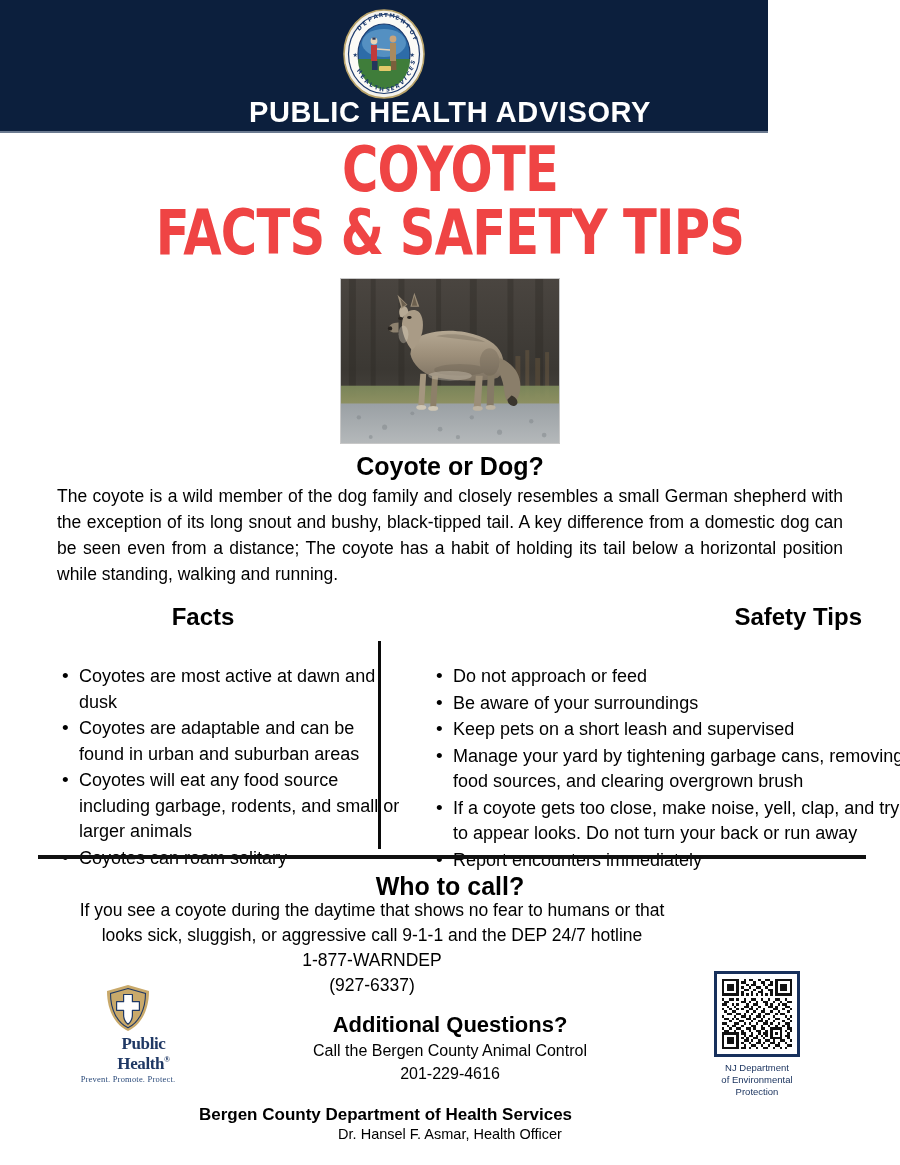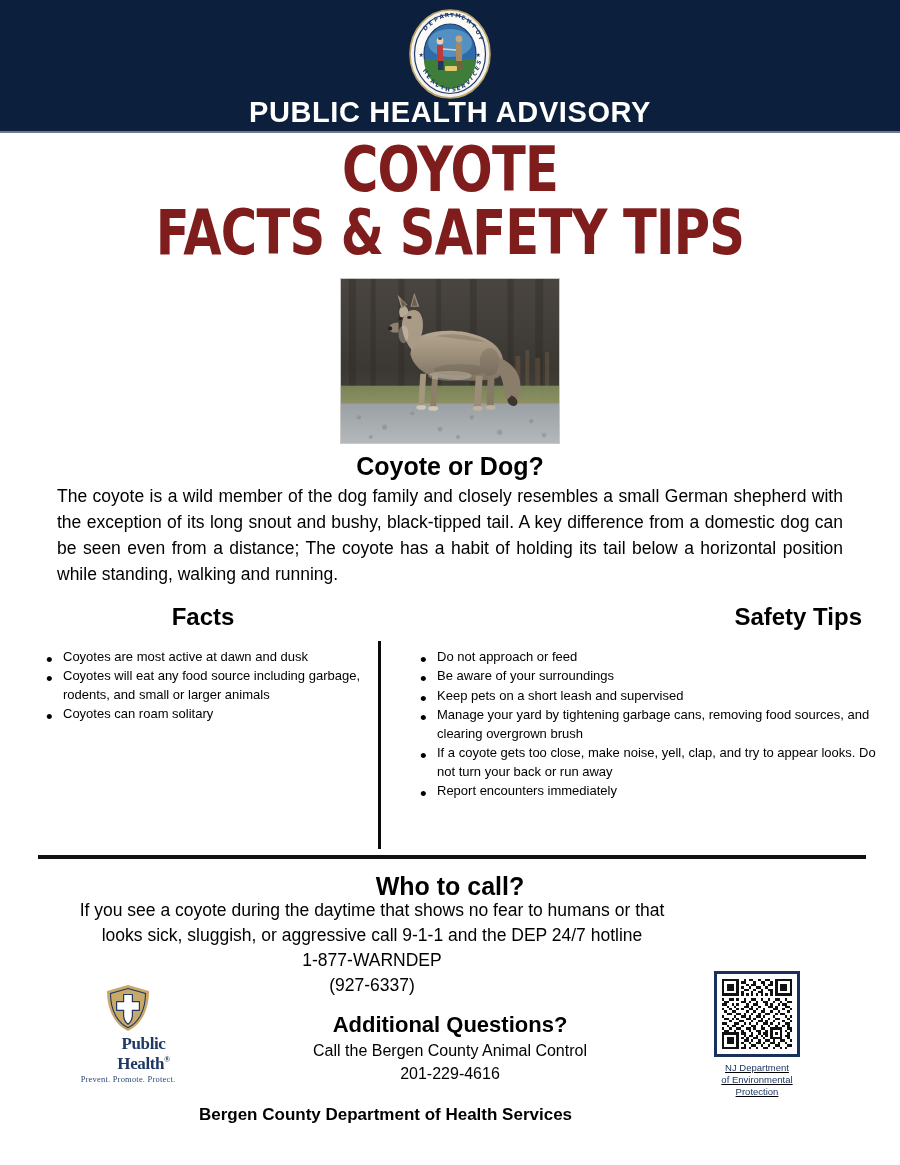--- a/index.html
+++ b/index.html
@@ -19,21 +19,21 @@
     background: #ffffff;
     overflow: hidden;
     margin: 0 auto;
   }
 
   
   .header-band {
     position: absolute;
     left: 0;
     top: 0;
-    width: 900px;
+    width: 768px;
     height: 133px;
     background: #0c1f3d;
     border-bottom: 2px solid #6b7a90;
     box-sizing: border-box;
   }
   .seal {
     position: absolute;
     left: 50%;
     top: 9px;
     transform: translateX(-50%);
@@ -53,21 +53,21 @@
     font-family: "Liberation Sans", sans-serif;
   }
 
   
   .main-title {
     position: absolute;
     left: 0;
     top: 140px;
     width: 900px;
     text-align: center;
-    color: #7f1d1d;
+    color: #ef4444;
     font-family: "DejaVu Sans", sans-serif;
     font-weight: bold;
     line-height: 0.98;
     letter-spacing: -1px;
   }
   .main-title .line1 {
     display: block;
     font-size: 62px;
     transform: scaleX(0.80);
   }
@@ -137,24 +137,24 @@
   .col-divider {
     position: absolute;
     left: 378px;
     top: 641px;
     width: 0;
     height: 208px;
     border-left: 3px solid #0a0a0a;
   }
   ul.bullets {
     position: absolute;
-    margin: 0;
+    margin: 16px;
     padding: 0 0 0 24px;
     list-style: none;
-    font-size: 13px;
+    font-size: 18px;
     line-height: 1.42;
   }
   ul.bullets li {
     position: relative;
     margin-bottom: 1px;
     padding-left: 17px;
   }
   ul.bullets li::before {
     content: "\2022";
     position: absolute;
@@ -259,21 +259,20 @@
     letter-spacing: 0.2px;
     margin-top: 0px;
   }
 
   
   .qr-block {
     position: absolute;
     left: 714px;
     top: 971px;
     width: 86px;
-    text-decoration: underline;
   }
   .qr-frame {
     width: 86px;
     height: 86px;
     border: 3px solid #17305c;
     background: #ffffff;
     box-sizing: border-box;
     padding: 5px;
   }
   .qr-frame svg { display: block; width: 100%; height: 100%; }
@@ -459,20 +458,21 @@
   </div>
 
   <div class="section-h2" id="h-facts" style="width:330px;left:38px;">Facts</div>
 
   <div class="section-h2" id="h-safety" style="width:470px;left:392px;text-align:right;">Safety Tips</div>
 
   <div class="col-divider"></div>
 
   <ul class="bullets" id="facts-list">
     <li>Coyotes are most active at dawn and dusk</li>
+    <li>Coyotes are adaptable and can be found in urban and suburban areas</li>
     <li>Coyotes will eat any food source including garbage, rodents, and small or larger animals</li>
     <li>Coyotes can roam solitary</li>
   </ul>
 
   <ul class="bullets" id="safety-list">
     <li>Do not approach or feed</li>
     <li>Be aware of your surroundings</li>
     <li>Keep pets on a short leash and supervised</li>
     <li>Manage your yard by tightening garbage cans, removing food sources, and clearing overgrown brush</li>
     <li>If a coyote gets too close, make noise, yell, clap, and try to appear looks. Do not turn your back or run away</li>
@@ -740,14 +740,15 @@
   </div>
 
   <div class="section-h2" id="h-additional">Additional Questions?</div>
 
   <div class="addl-body">
     <div>Call the Bergen County Animal Control</div>
     <div>201-229-4616</div>
   </div>
 
   <div class="dept-name">Bergen County Department of Health Services</div>
+  <div class="dept-officer">Dr. Hansel F. Asmar, Health Officer</div>
 
 </div>
 
 </body></html>

